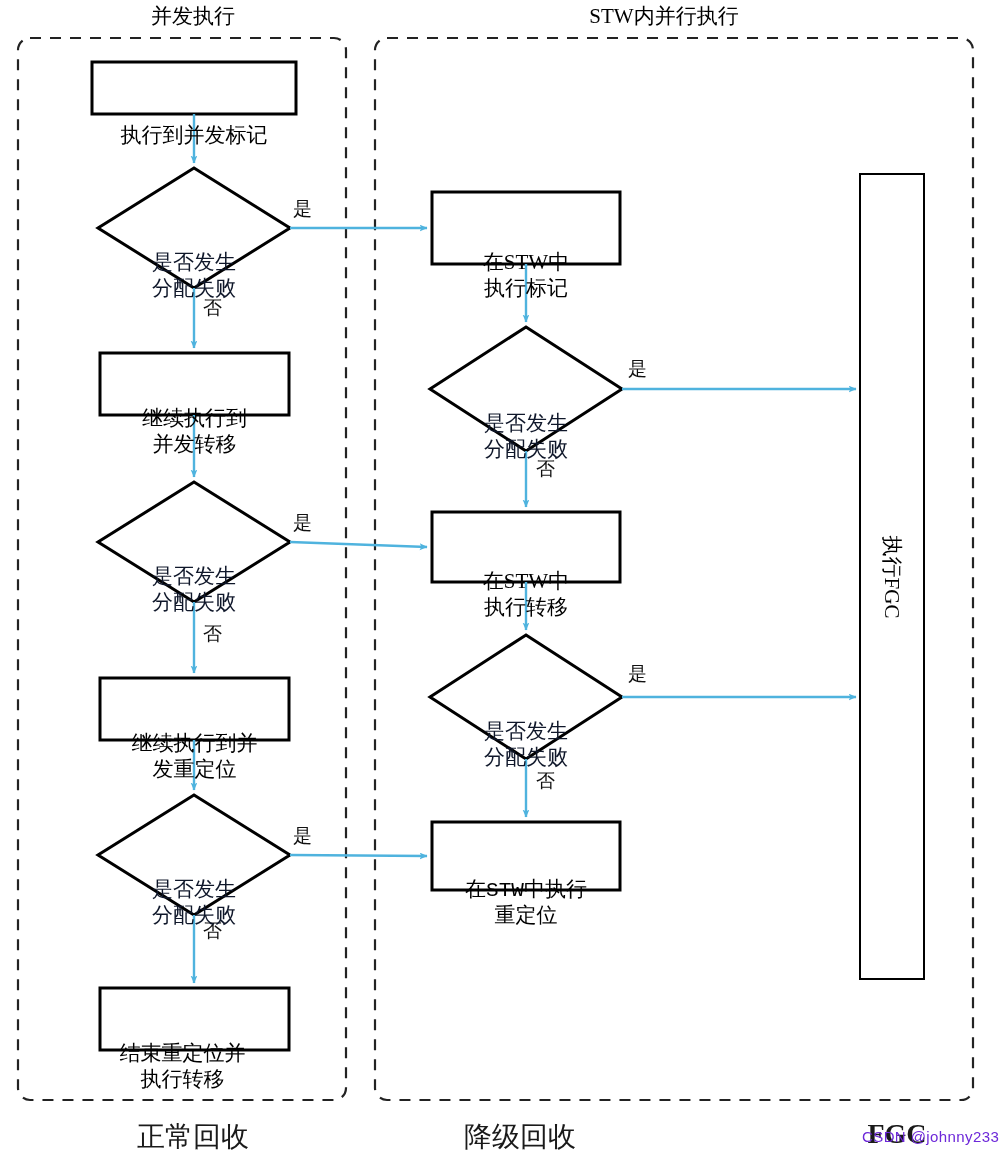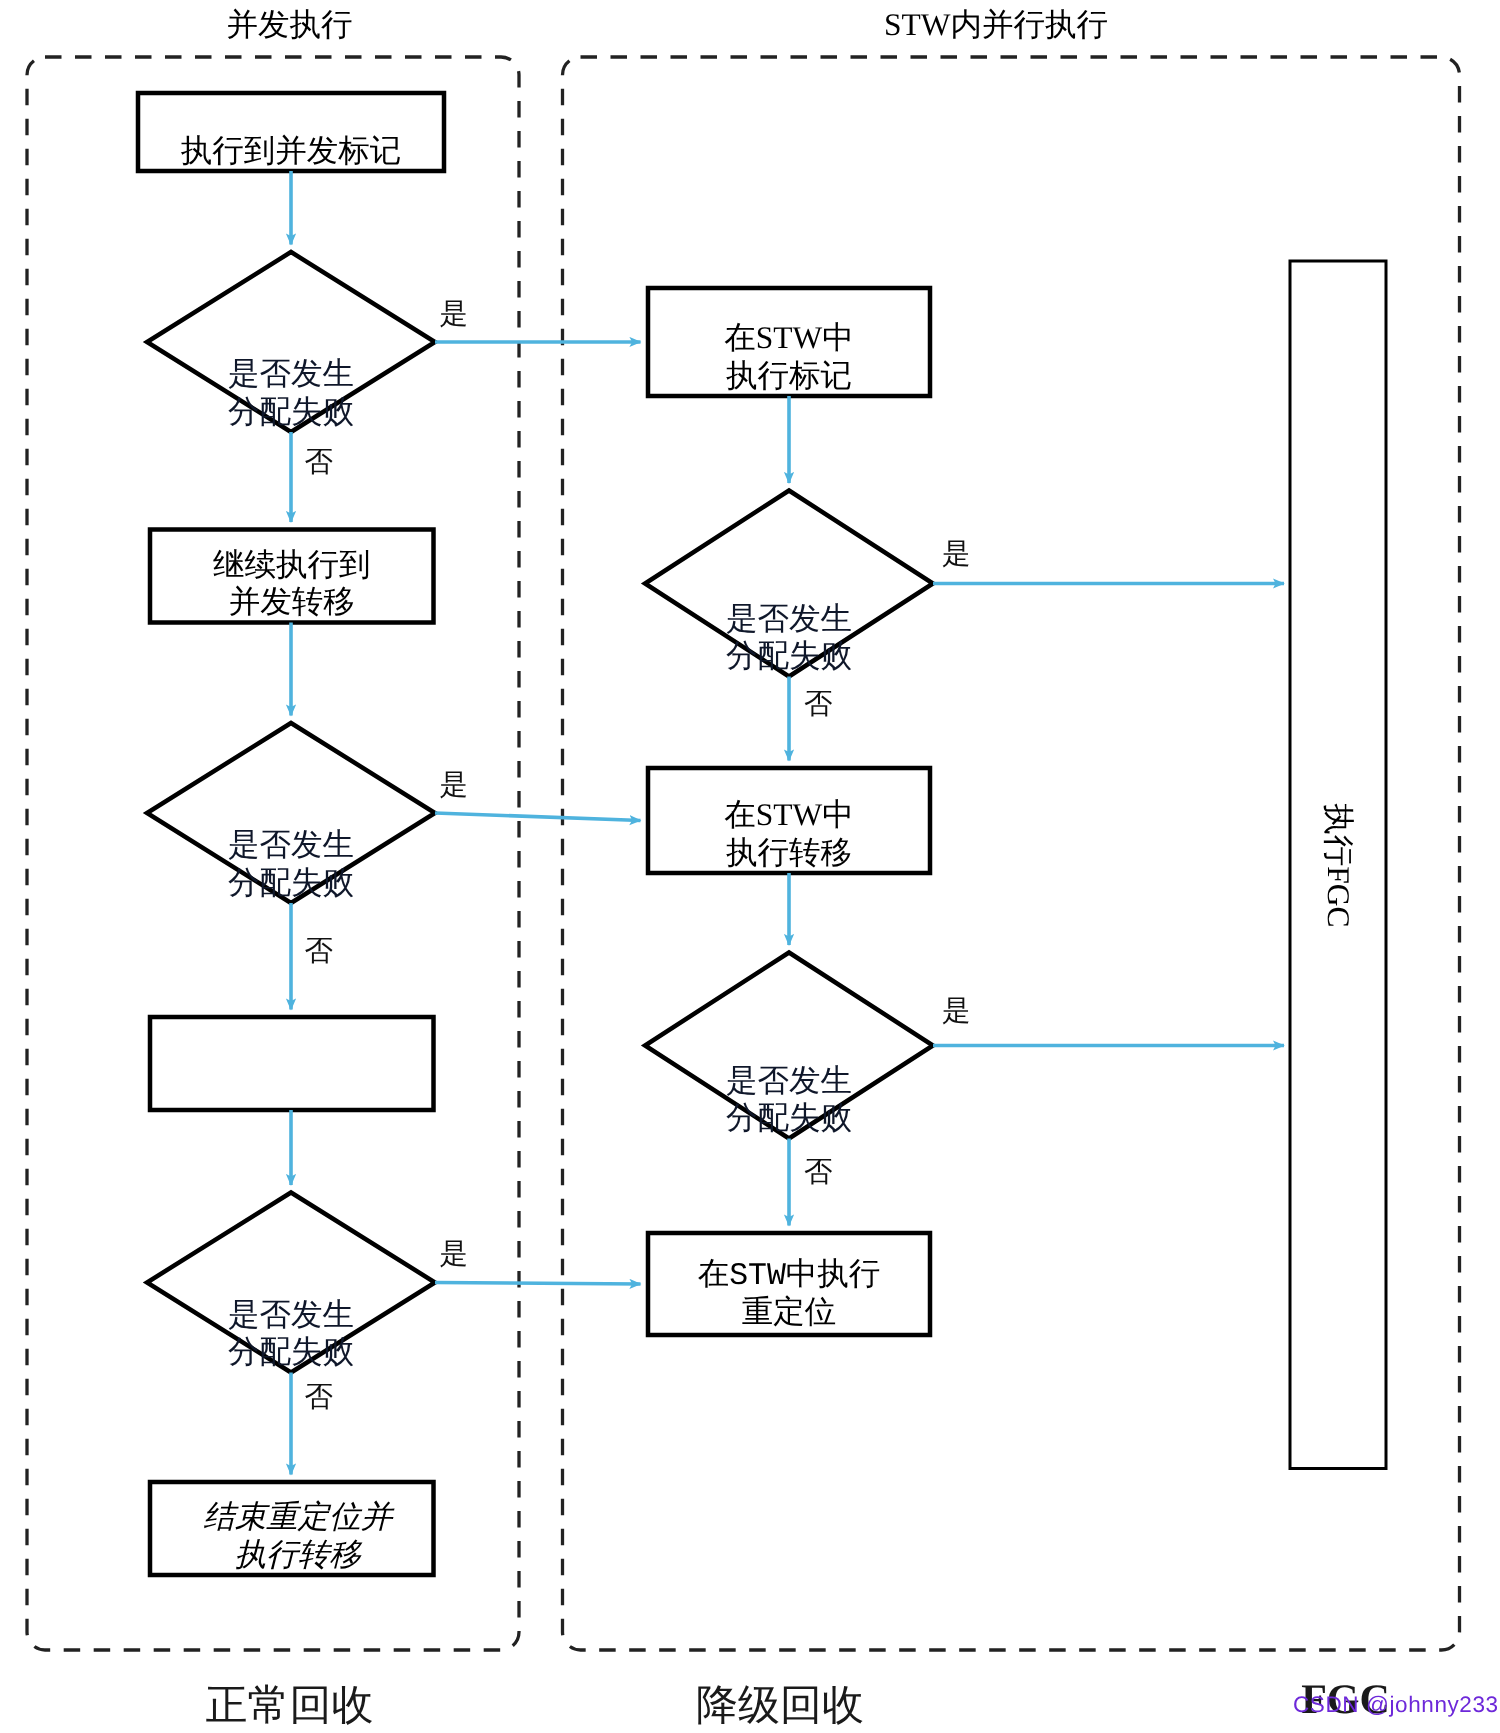--- a/index.html
+++ b/index.html
@@ -35,28 +35,29 @@
     position: absolute;
     font-size: 28px;
     color: #1a1a1a;
     white-space: nowrap;
     text-align: center;
   }
   .node {
     position: absolute;
     box-sizing: border-box;
     display: flex;
-    align-items: flex-end;
+    align-items: center;
     justify-content: center;
     text-align: center;
     color: #000000;
     font-size: 21px;
     line-height: 1.22;
     background: #ffffff;
     border: 2.5px solid #000000;
+    margin-top: 48px;
   }
   .node.decision {
     border: none;
     background: transparent;
   }
   .decision-label {
     position: relative;
     z-index: 2;
     font-size: 21px;
     line-height: 1.22;
@@ -178,29 +179,35 @@
     </span>
   </div>
 
   <div class="node decision" style="left:98px; top:482px; width:192px; height:120px;">
     <span class="decision-label">
       <span>是否发生</span><br>
       <span>分配失败</span>
     </span>
   </div>
 
+  <div class="node" style="left:100px; top:678px; width:189px; height:62px; border:none; background:transparent;">
+    <span>
+      <span>继续执行到并</span><br>
+      <span>发重定位</span>
+    </span>
+  </div>
 
   <div class="node decision" style="left:98px; top:795px; width:192px; height:120px;">
     <span class="decision-label">
       <span>是否发生</span><br>
       <span>分配失败</span>
     </span>
   </div>
 
-  <div class="node" style="left:104px; top:988px; width:189px; height:62px; border:none; background:transparent;font-style:italic;">
+  <div class="node" style="left:88px; top:988px; width:189px; height:62px; border:none; background:transparent;">
     <span>
       <span>结束重定位并</span><br>
       <span>执行转移</span>
     </span>
   </div>
 
   <div class="node" style="left:432px; top:192px; width:188px; height:72px; border:none; background:transparent;">
     <span>
       <span>在STW中</span><br>
       <span>执行标记</span>

